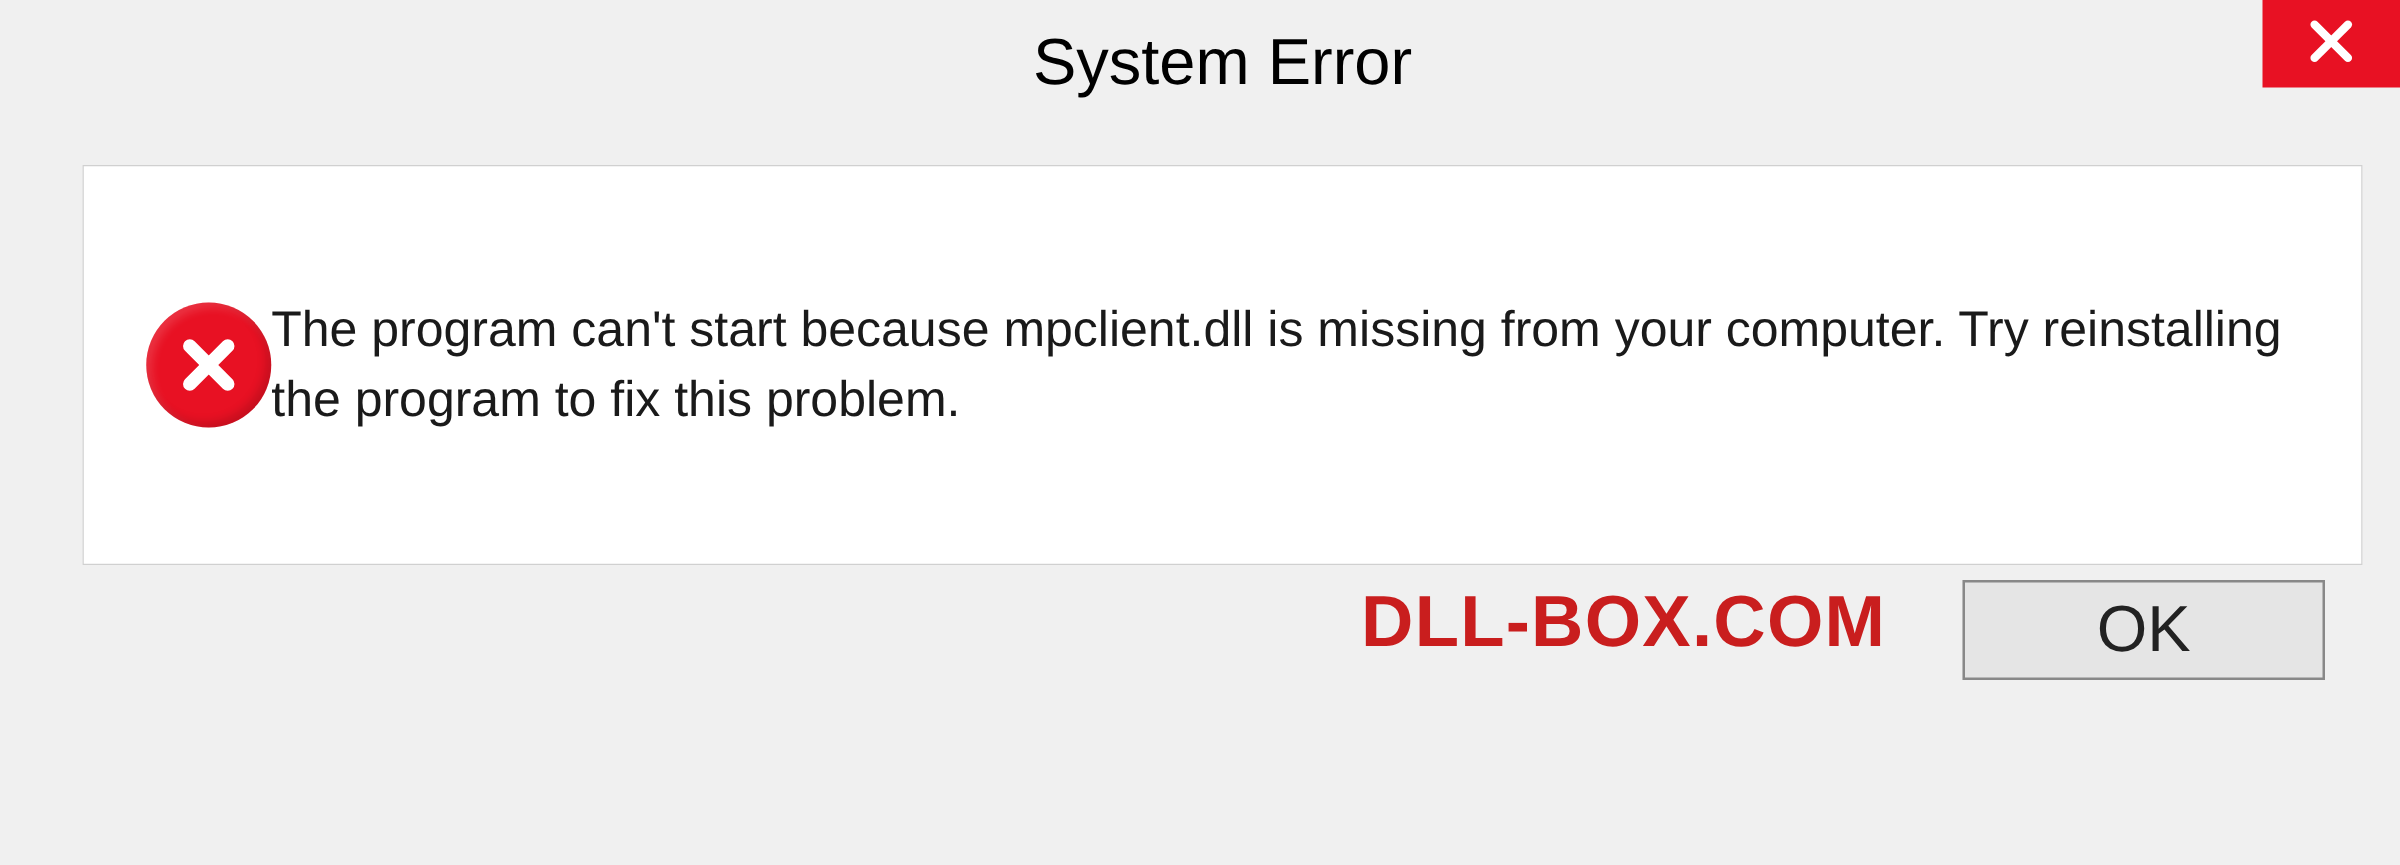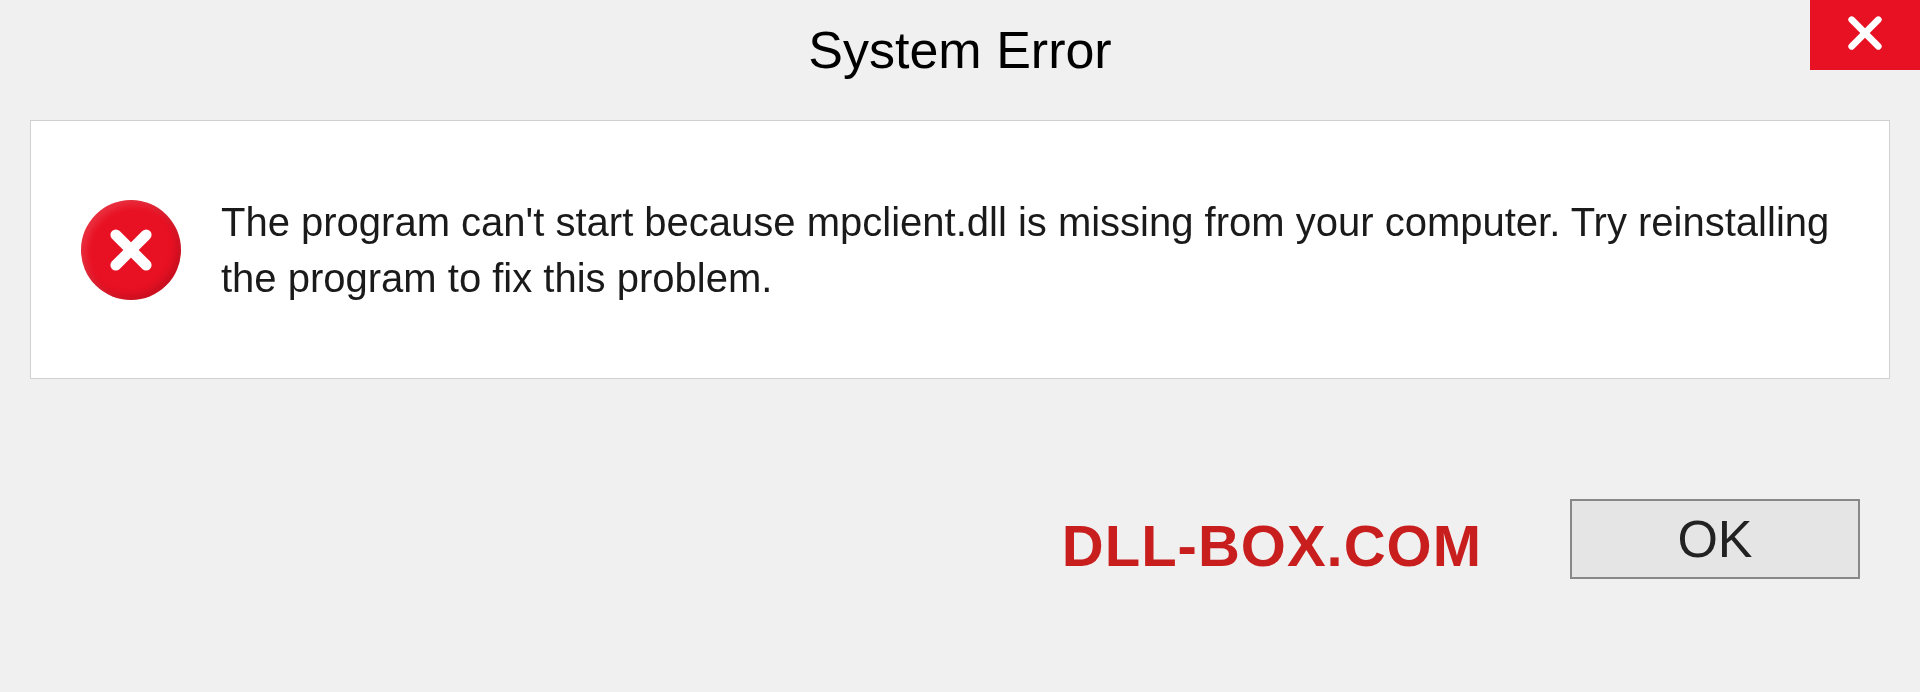--- a/index.html
+++ b/index.html
@@ -12,20 +12,21 @@
       background: #f0f0f0;
       width: 1920px;
       height: 692px;
       overflow: hidden;
     }
     .dialog {
       width: 1920px;
       height: 692px;
       background: #f0f0f0;
       position: relative;
+      padding-left: 36px;
     }
     .titlebar {
       height: 120px;
       display: flex;
       align-items: flex-start;
       justify-content: center;
       position: relative;
       padding-top: 20px;
     }
     .title {
@@ -44,28 +45,27 @@
       display: flex;
       align-items: center;
       justify-content: center;
       cursor: pointer;
     }
     .close-btn svg {
       width: 40px;
       height: 40px;
     }
     .content-panel {
-      margin: 0 30px;
+      margin: 12px 30px;
       background: #ffffff;
       border: 1px solid #d0d0d0;
-      height: 259px;
+      height: 320px;
       display: flex;
       align-items: center;
       padding: 40px 50px;
-      gap: 40px;
     }
     .error-icon {
       flex-shrink: 0;
       width: 100px;
       height: 100px;
     }
     .error-icon-circle {
       width: 100px;
       height: 100px;
       border-radius: 50%;
@@ -82,24 +82,24 @@
     .message {
       font-size: 40px;
       color: #1a1a1a;
       line-height: 1.4;
       font-weight: 400;
     }
     .footer {
       margin: 0 30px;
       height: 200px;
       display: flex;
-      align-items: flex-end;
+      align-items: flex-start;
       justify-content: flex-end;
       padding: 0 30px;
-      gap: 88px;
+      gap: 61px;
       position: relative;
     }
     .watermark {
       font-size: 58px;
       font-weight: 800;
       color: #c91e1e;
       letter-spacing: 1px;
       font-family: Arial, sans-serif;
     }
     .ok-btn {

